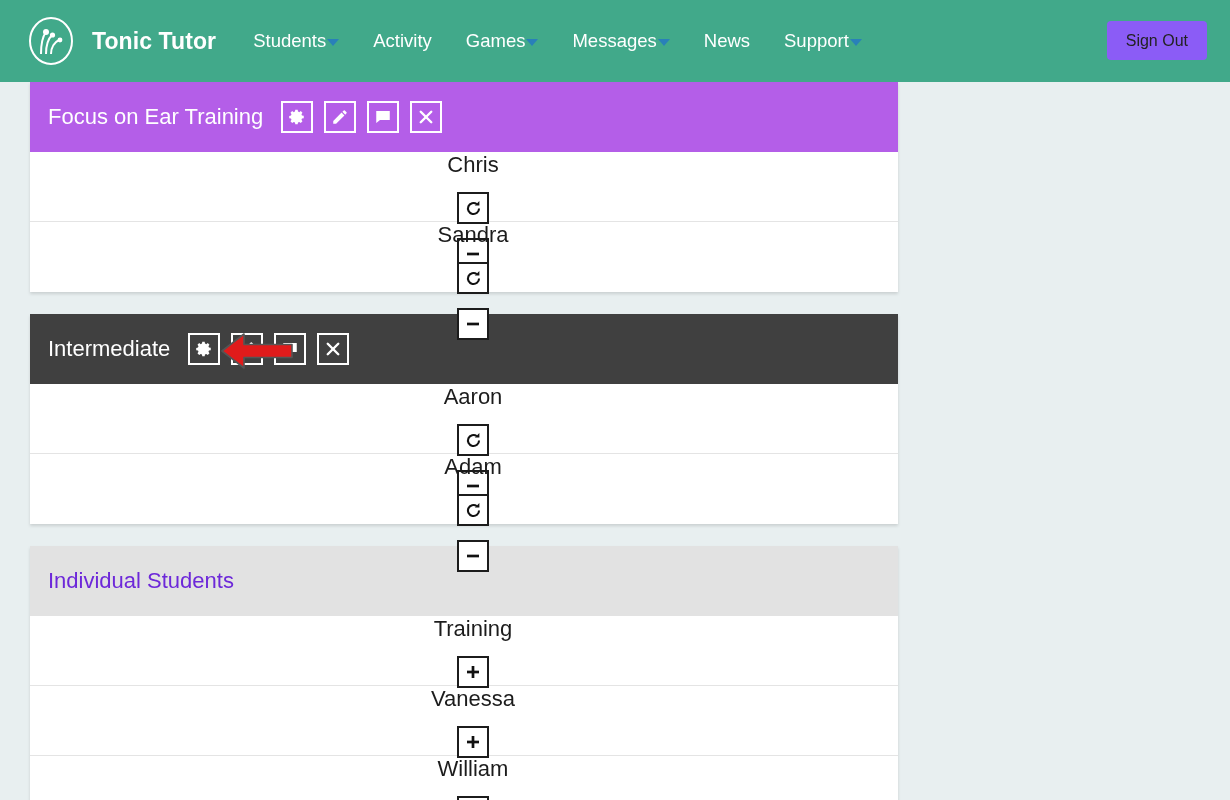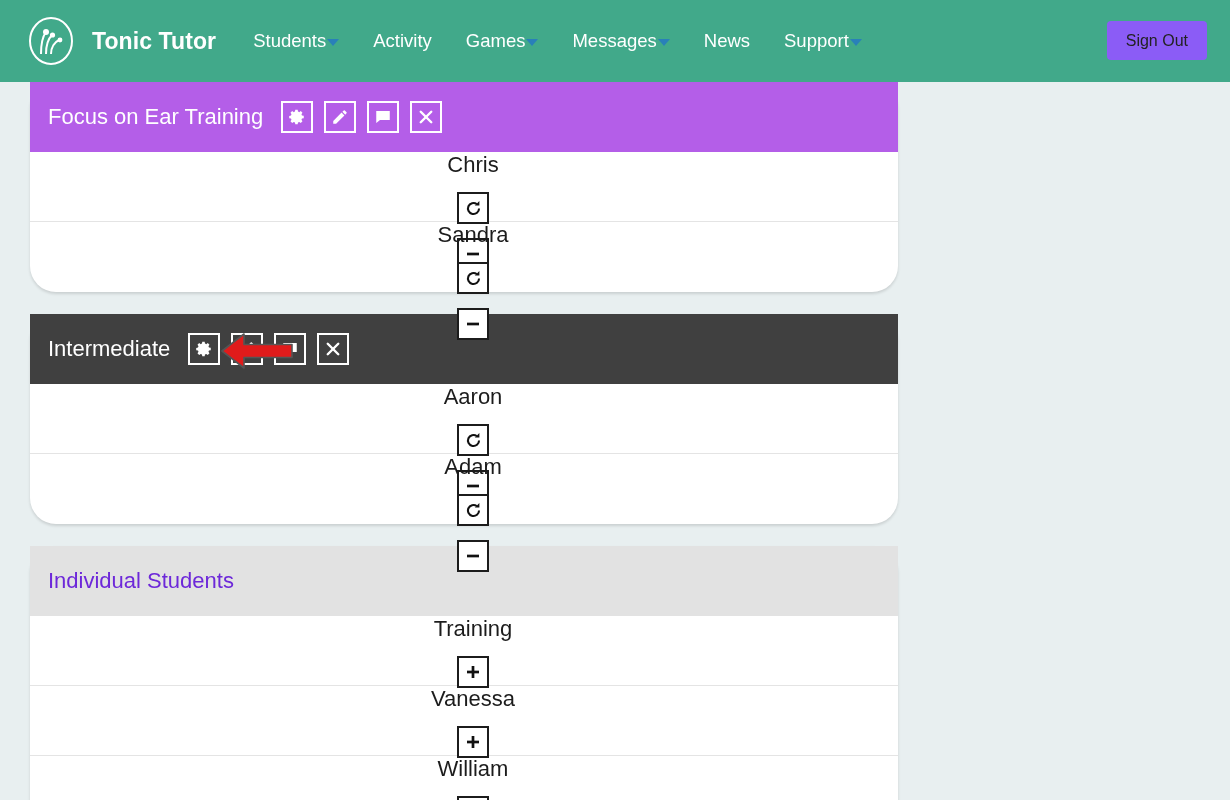--- a/index.html
+++ b/index.html
@@ -92,21 +92,20 @@
   
   .main {
     padding: 0;
   }
 
   .card {
     width: 868px;
     margin: 0 0 0 30px;
     background: #ffffff;
     box-shadow: 0 2px 3px rgba(0,0,0,0.13);
-    border-radius: 26px;
   }
   .card.spacer-below { margin-bottom: 22px; }
 
   .group-header {
     display: flex;
     align-items: center;
     gap: 18px;
     padding: 0 0 0 18px;
     height: 70px;
     color: #ffffff;

